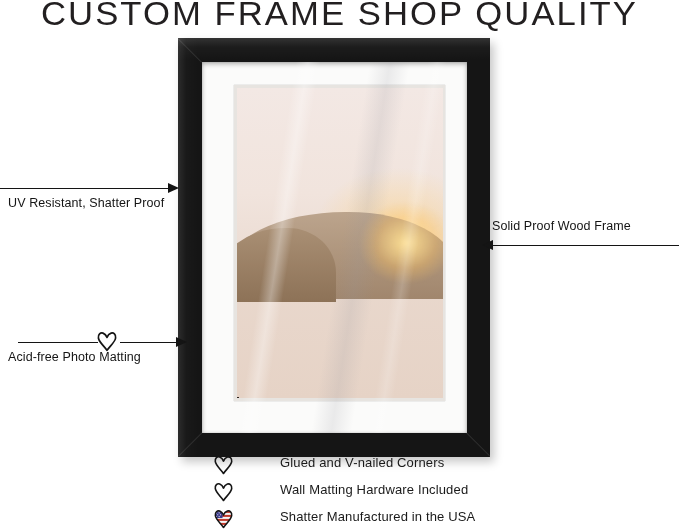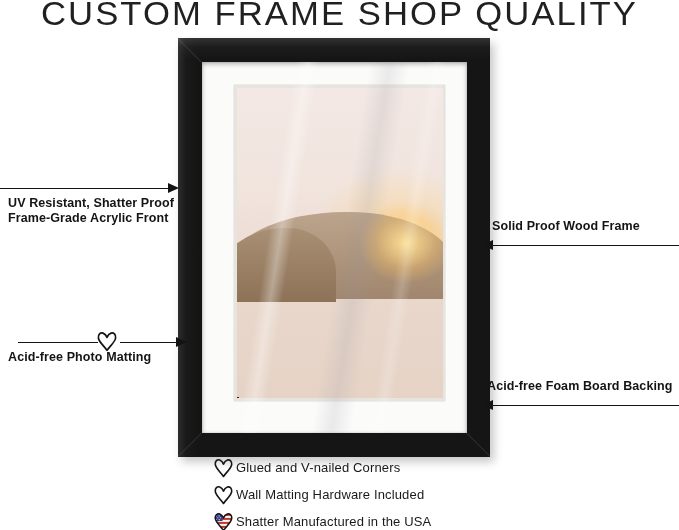--- a/index.html
+++ b/index.html
@@ -209,21 +209,21 @@
   .streak.s2{left:52%;width:15%;opacity:.8;}
   .streak.s3{left:74%;width:7%;opacity:.55;}
   .streak.dark{
     background:linear-gradient(90deg,rgba(150,150,158,0),rgba(150,150,158,0.22),rgba(150,150,158,0));
   }
 
   
   .anno{position:absolute;color:#141414;font-size:12.5px;letter-spacing:.1px;}
   .anno .txt{
     font-family:"Liberation Sans", sans-serif;
-    font-weight:700;
+    font-weight:400;
     white-space:nowrap;
     line-height:15px;
   }
   .arrow-line{position:absolute;height:0;border-top:1.6px solid #141414;}
   .arrow-head{position:absolute;width:0;height:0;}
   .arrow-head.right{
     border-top:5px solid transparent;border-bottom:5px solid transparent;
     border-left:11px solid #141414;
   }
   .arrow-head.left{
@@ -237,21 +237,21 @@
   
   #anno-matting{left:8px;top:350px;}
   
   #anno-pine{left:492px;top:219px;}
   
   #anno-foam{left:487px;top:379px;}
 
   
   .heart-mini{position:absolute;}
   .bullets{position:absolute;left:210px;top:455px;width:420px;}
-  .bullet{display:flex;align-items:center;height:25px;margin-bottom:2px;}
+  .bullet{display:flex;align-items:flex-start;height:25px;margin-bottom:2px;gap:44px;}
   .bullet .bh{width:26px;flex:0 0 26px;display:flex;align-items:center;justify-content:center;}
   .bullet .bl-txt{
     font-family:"Liberation Sans", sans-serif;
     font-size:13px;color:#1a1a1a;white-space:nowrap;letter-spacing:.15px;
   }
 </style>
 </head>
 <body>
 
 <div id="stage">
@@ -306,46 +306,40 @@
   <div class="glare">
     <div class="streak s1"></div>
     <div class="streak s2 dark"></div>
     <div class="streak s3"></div>
   </div>
 
   <div class="anno" id="anno-acrylic">
     <div class="arrow-line" style="left:-8px;top:-8px;width:170px;"></div>
     <div class="arrow-head right" style="left:160px;top:-13px;"></div>
     <div class="txt">UV Resistant, Shatter Proof</div>
-    <div class="txt">Frame-Grade Acrylic Front</div>
   </div>
 
   <div class="anno" id="anno-matting">
     <div class="arrow-line" style="left:10px;top:-8px;width:80px;"></div>
     <span class="heart-mini" style="left:88px;top:-19px;">
       <svg width="22" height="21" viewBox="0 0 22 21" aria-hidden="true">
         <path d="M11 19.4 C 8.6 15.6 3.1 11.3 2.4 7.0 C 1.8 3.3 4.6 1.2 7.0 2.1 C 8.8 2.8 10.3 4.6 11 6.4 C 11.7 4.5 13.2 2.7 15.1 2.1 C 17.5 1.3 20.1 3.4 19.6 7.0 C 19.0 11.2 13.5 15.5 11 19.4 Z" fill="none" stroke="#141414" stroke-width="1.7" stroke-linejoin="round"></path>
       </svg>
     </span>
     <div class="arrow-line" style="left:112px;top:-8px;width:58px;"></div>
     <div class="arrow-head right" style="left:168px;top:-13px;"></div>
     <div class="txt">Acid-free Photo Matting</div>
   </div>
 
   <div class="anno" id="anno-pine">
     <div class="txt">Solid Proof Wood Frame</div>
     <div class="arrow-head left" style="left:-10px;top:21px;"></div>
     <div class="arrow-line" style="left:0px;top:26px;width:187px;"></div>
   </div>
 
-  <div class="anno" id="anno-foam">
-    <div class="txt">Acid-free Foam Board Backing</div>
-    <div class="arrow-head left" style="left:-5px;top:21px;"></div>
-    <div class="arrow-line" style="left:5px;top:26px;width:187px;"></div>
-  </div>
 
   <div class="bullets">
 
     <div class="bullet">
       <span class="bh">
         <svg width="21" height="20" viewBox="0 0 22 21" aria-hidden="true">
           <path d="M11 19.4 C 8.6 15.6 3.1 11.3 2.4 7.0 C 1.8 3.3 4.6 1.2 7.0 2.1 C 8.8 2.8 10.3 4.6 11 6.4 C 11.7 4.5 13.2 2.7 15.1 2.1 C 17.5 1.3 20.1 3.4 19.6 7.0 C 19.0 11.2 13.5 15.5 11 19.4 Z" fill="none" stroke="#141414" stroke-width="1.7" stroke-linejoin="round"></path>
         </svg>
       </span>
       <span class="bl-txt">Glued and V-nailed Corners</span>

